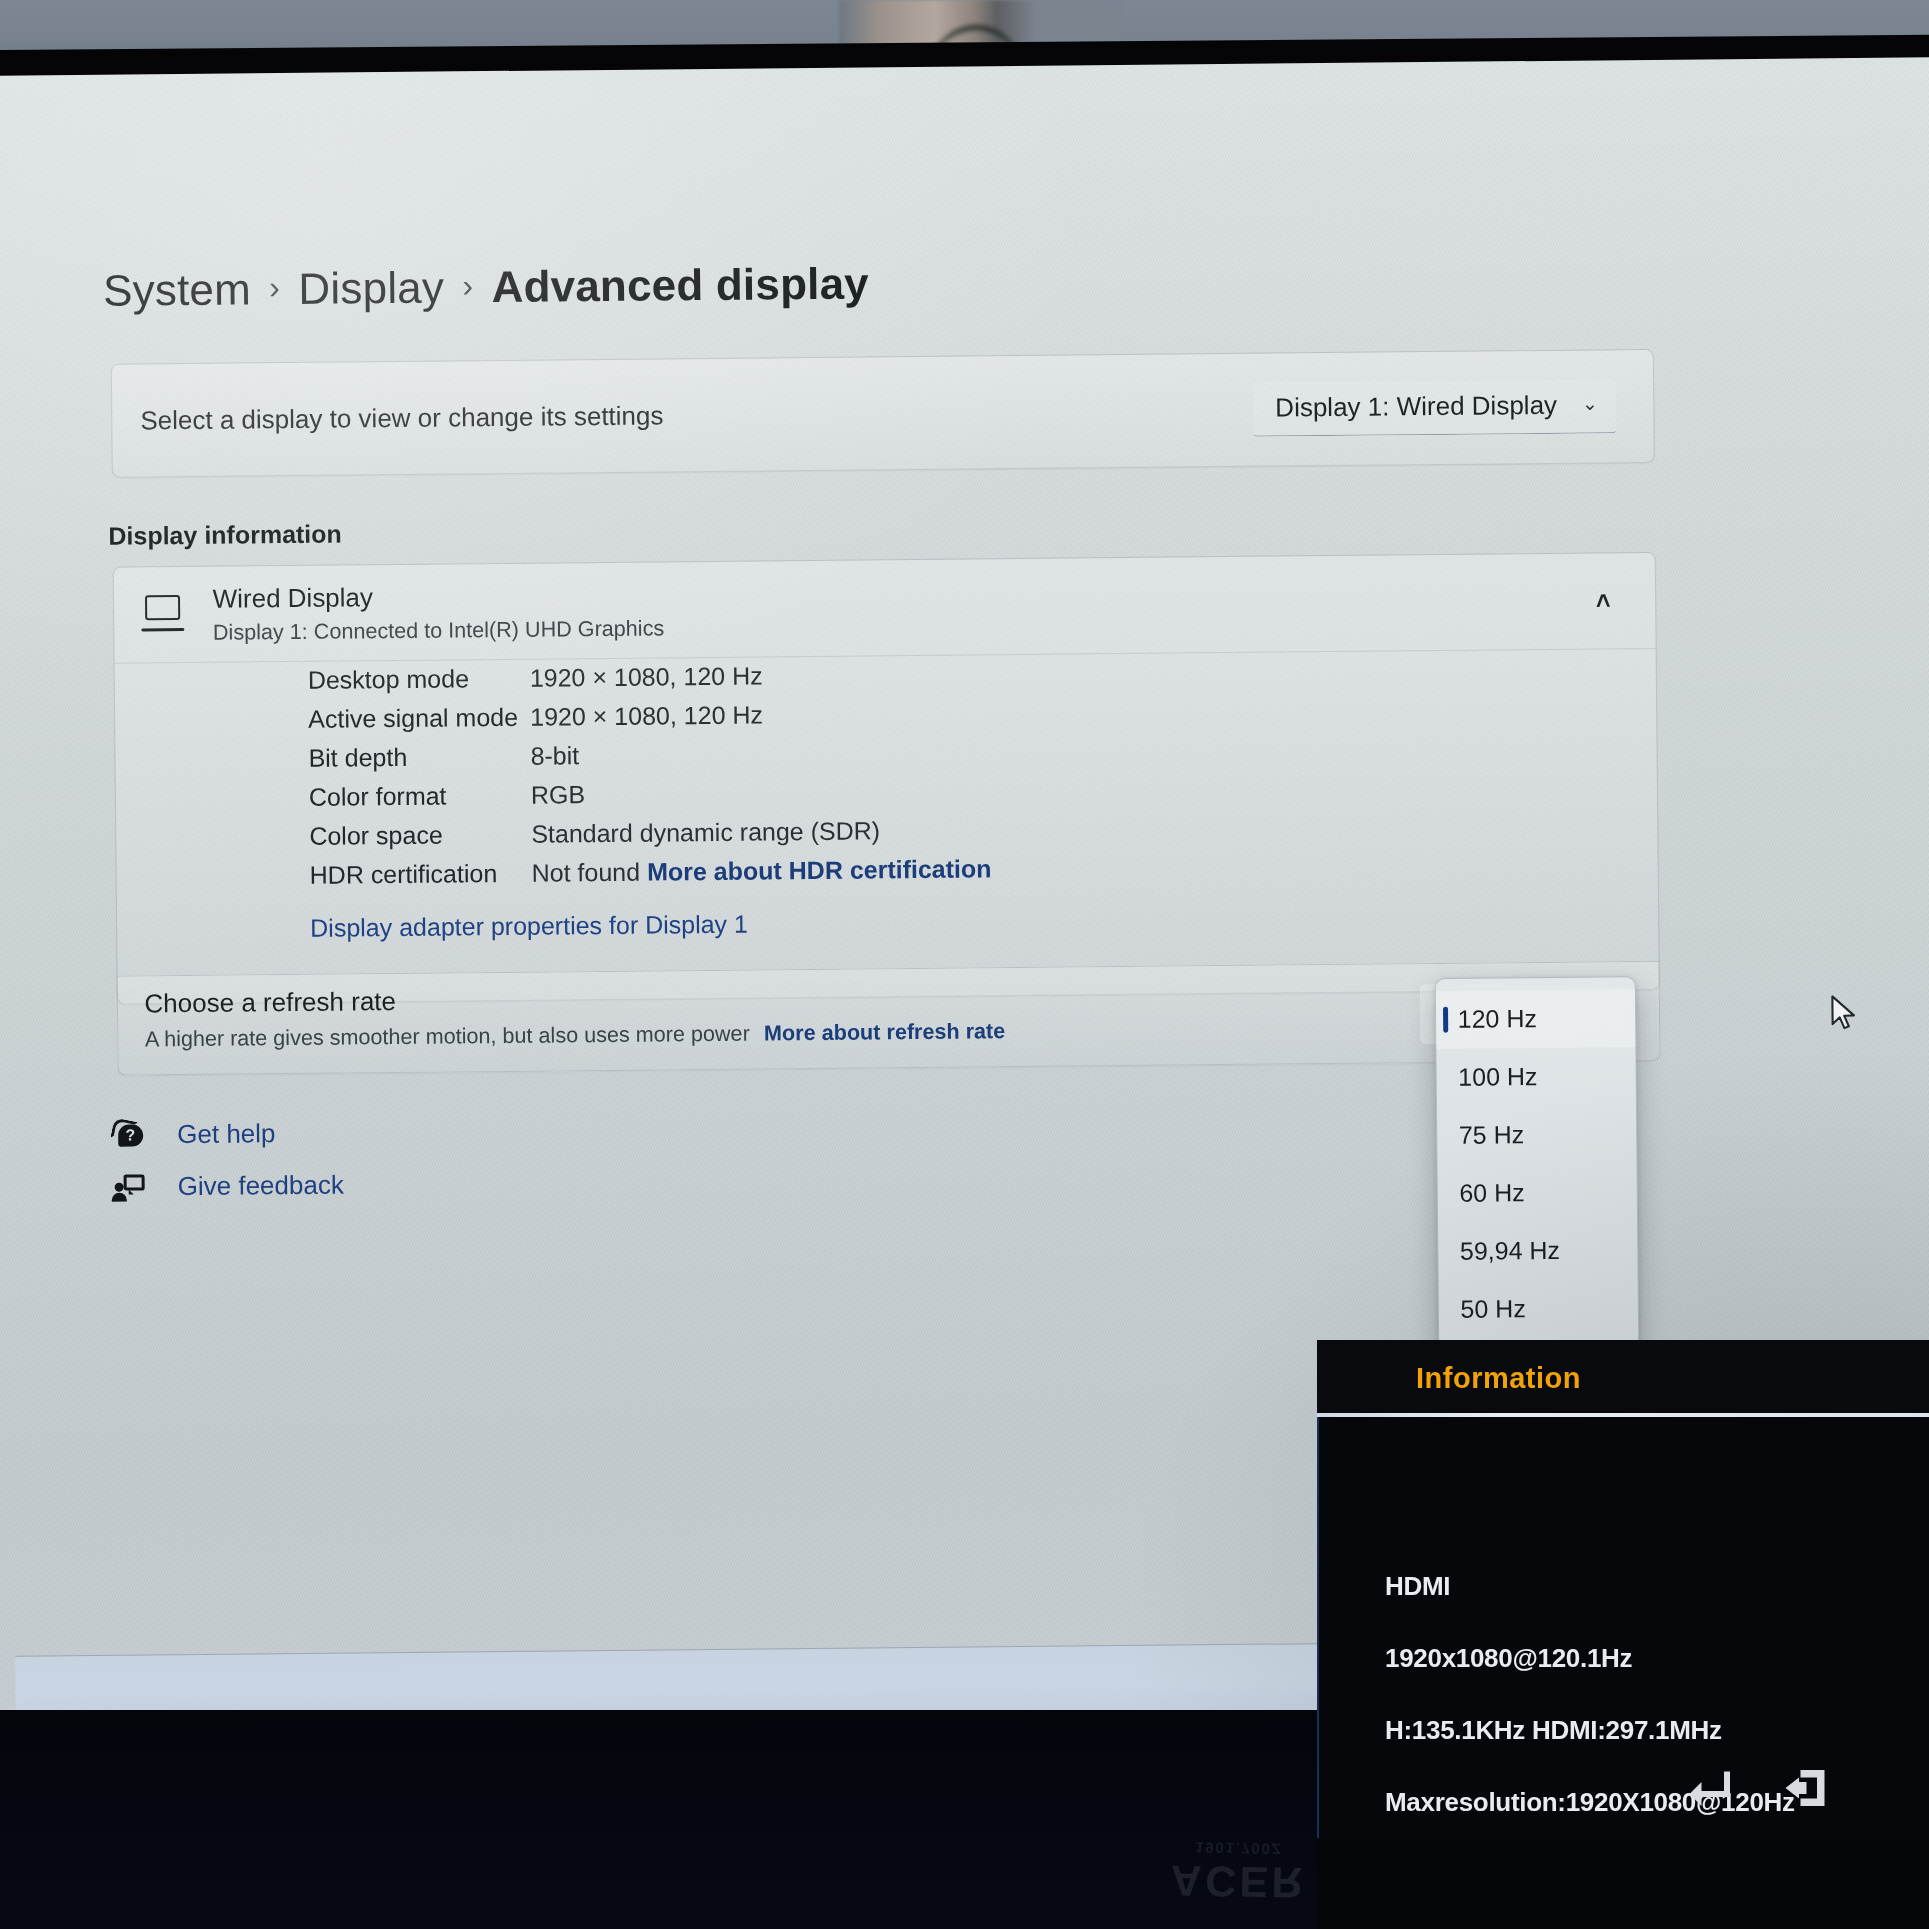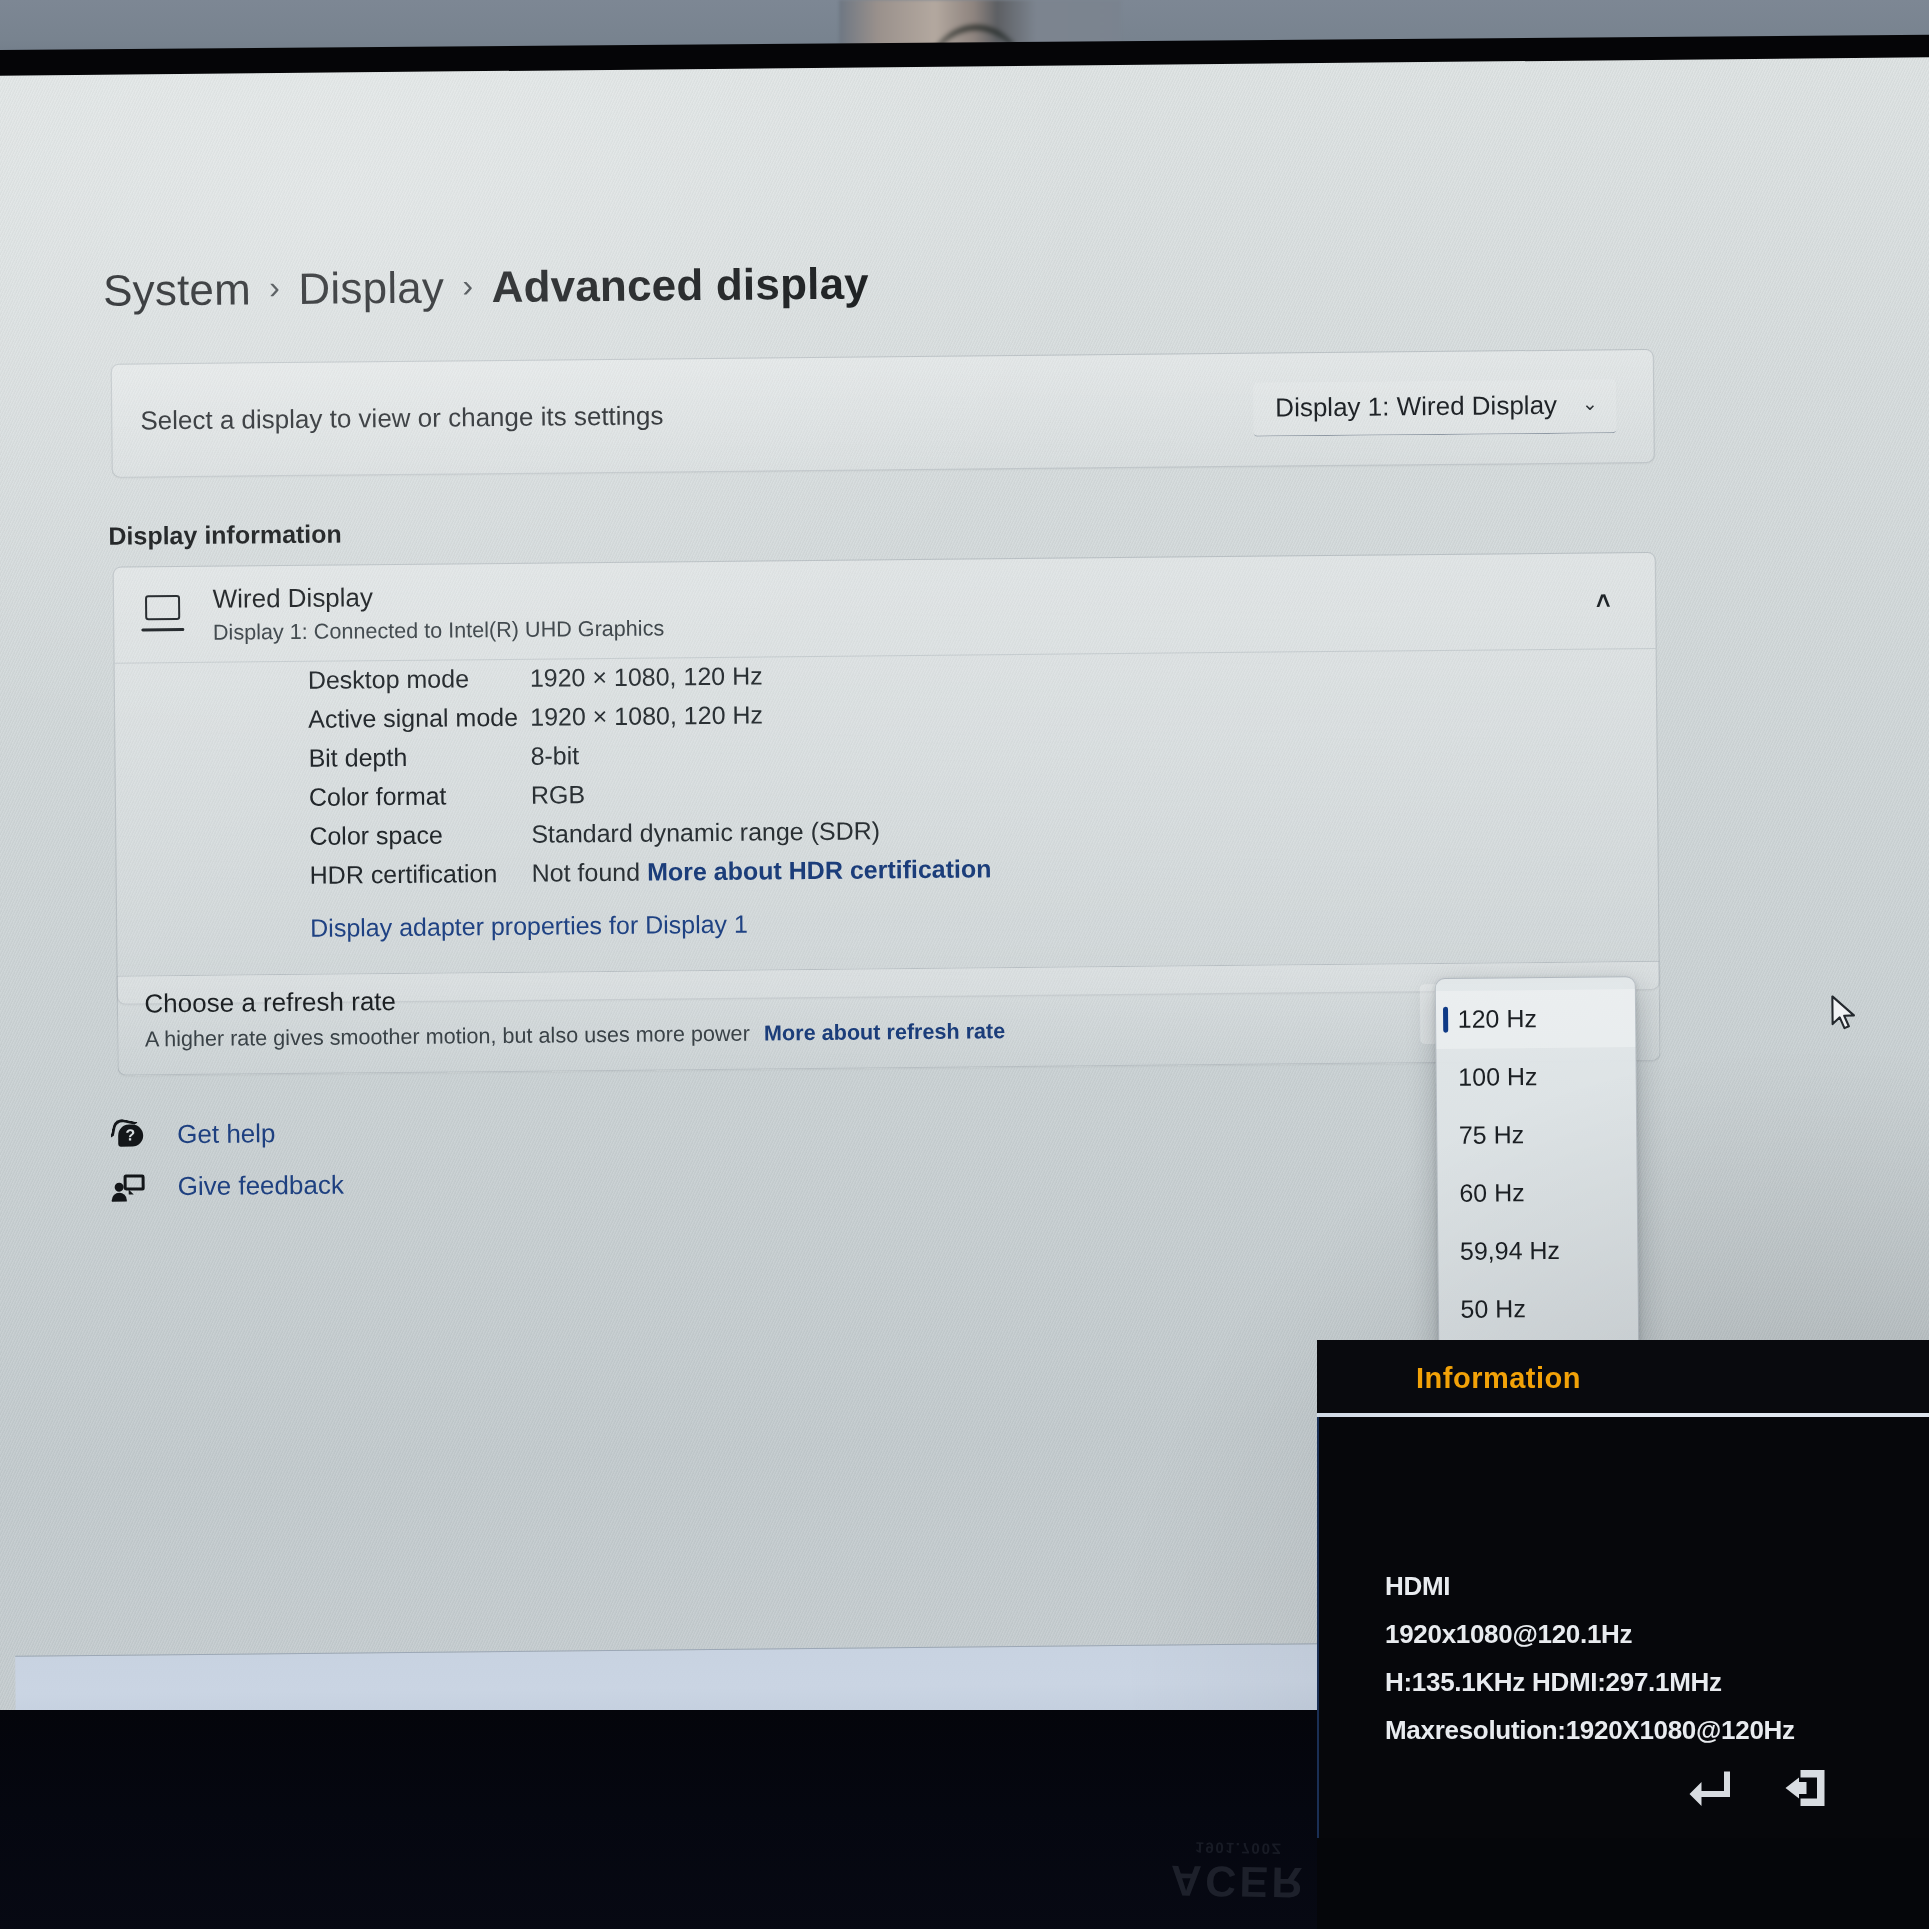--- a/index.html
+++ b/index.html
@@ -486,21 +486,21 @@
     left: 0; top: 77px;
     width: 613px; height: 421px;
     background: #06070b;
     border-left: 2.5px solid #1a2f55;
   }
   .osd-lines {
     position: absolute;
     left: 66px; top: 154px;
     display: flex;
     flex-direction: column;
-    gap: 17px;
+    gap: 41px;
   }
   .osd-line {
     font-size: 26px;
     font-weight: 700;
     color: #e8ebef;
     letter-spacing: -0.3px;
     white-space: nowrap;
   }
   .osd-icons {
     position: absolute;

